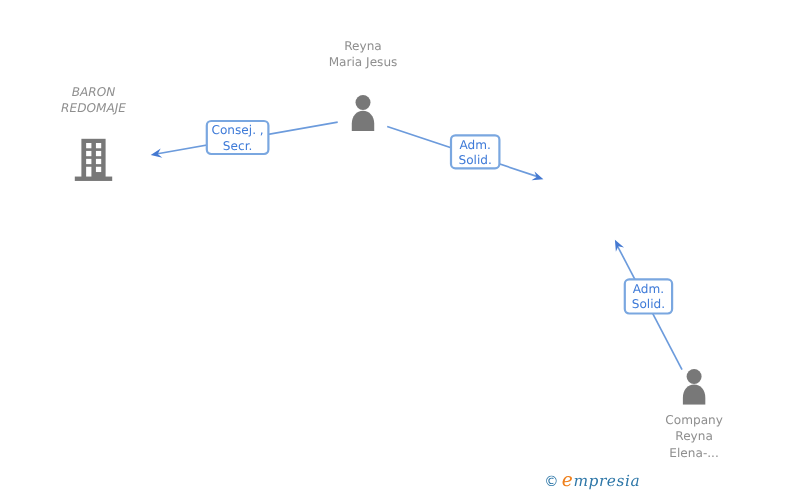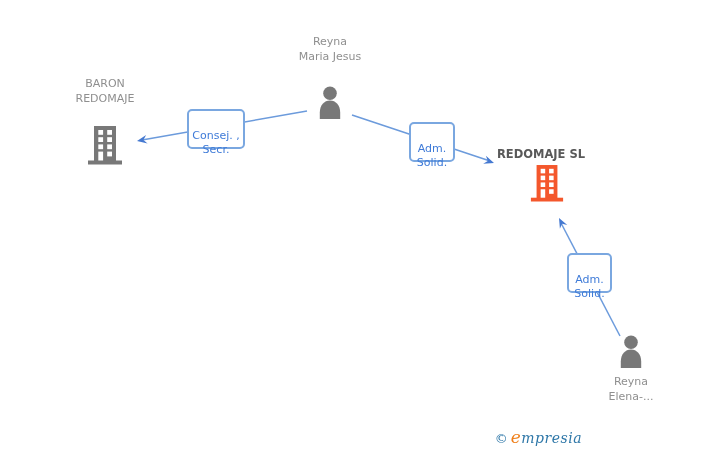--- a/index.html
+++ b/index.html
@@ -32,21 +32,21 @@
   .building-fill-orange { fill: var(--highlight-node-icon, #f4572c); }
 
   .edge-box {
     position: absolute;
     background: #ffffff;
     border: 2px solid var(--edge-box-border, #7aa7e0);
     border-radius: 5px;
     color: var(--edge-label-text, #3f7bd8);
     font-size: 11px; line-height: 14px;
     text-align: center;
-    padding: 18px 3px;
+    padding: 1px 3px;
   }
 
   .watermark {
     position: absolute; right: 6px; bottom: 3px;
     display: flex; align-items: baseline; gap: 3px;
   }
   .wm-copy { color: var(--watermark-blue, #2e77a8); font-size: 13px; }
   .wm-brand { font-family: "DejaVu Serif", "Liberation Serif", serif; font-style: italic; letter-spacing: 0.5px; }
   .wm-initial { color: var(--watermark-orange, #ef7f1a); font-size: 17px; }
   .wm-rest { color: var(--watermark-blue, #2e77a8); font-size: 14px; margin-top: 32px; }
@@ -71,61 +71,47 @@
     <div class="node-label">
       <div>Reyna</div>
       <div>Maria Jesus</div>
     </div>
     <svg class="icon" style="left:55px; top:52px;" width="30" height="33" viewBox="0 0 30 33">
       <circle class="person-fill" cx="15" cy="7.2" r="6.8"></circle>
       <path class="person-fill" d="M15,14.6 C9.2,14.6 4.8,19.4 4.8,26.6 L4.8,33 L25.2,33 L25.2,26.6 C25.2,19.4 20.8,14.6 15,14.6 Z"></path>
     </svg>
   </div>
 
-  <div class="node" style="left:30px; top:76px; width:150px; height:92px;">
+  <div class="node" style="left:10px; top:76px; width:150px; height:92px;font-style:italic;">
     <div class="node-label">
       <div>BARON</div>
       <div>REDOMAJE</div>
     </div>
     <svg class="icon" style="left:56px; top:50px;" width="38" height="39" viewBox="0 0 38 39">
       <rect class="building-fill" x="8" y="0" width="22" height="35"></rect>
       <rect class="building-fill" x="2" y="34.5" width="34" height="4"></rect>
       <rect fill="#ffffff" x="12.3" y="4" width="4.8" height="4.8"></rect>
       <rect fill="#ffffff" x="21.2" y="4" width="4.8" height="4.8"></rect>
       <rect fill="#ffffff" x="12.3" y="11.2" width="4.8" height="4.8"></rect>
       <rect fill="#ffffff" x="21.2" y="11.2" width="4.8" height="4.8"></rect>
       <rect fill="#ffffff" x="12.3" y="18.4" width="4.8" height="4.8"></rect>
       <rect fill="#ffffff" x="21.2" y="18.4" width="4.8" height="4.8"></rect>
       <rect fill="#ffffff" x="21.2" y="25.6" width="4.8" height="4.8"></rect>
       <rect fill="#ffffff" x="12.3" y="25.6" width="4.8" height="8.9"></rect>
     </svg>
   </div>
 
-  <div class="node" style="left:476px; top:147px; width:130px; height:56px;">
-    <div class="node-label highlight">REDOMAJE SL</div>
-    <svg class="icon" style="left:53px; top:18px;" width="36" height="37" viewBox="0 0 38 39">
-      <rect class="building-fill-orange" x="8" y="0" width="22" height="35"></rect>
-      <rect class="building-fill-orange" x="2" y="34.5" width="34" height="4"></rect>
-      <rect fill="#ffffff" x="12.3" y="4" width="4.8" height="4.8"></rect>
-      <rect fill="#ffffff" x="21.2" y="4" width="4.8" height="4.8"></rect>
-      <rect fill="#ffffff" x="12.3" y="11.2" width="4.8" height="4.8"></rect>
-      <rect fill="#ffffff" x="21.2" y="11.2" width="4.8" height="4.8"></rect>
-      <rect fill="#ffffff" x="12.3" y="18.4" width="4.8" height="4.8"></rect>
-      <rect fill="#ffffff" x="21.2" y="18.4" width="4.8" height="4.8"></rect>
-      <rect fill="#ffffff" x="21.2" y="25.6" width="4.8" height="4.8"></rect>
-      <rect fill="#ffffff" x="12.3" y="25.6" width="4.8" height="8.9"></rect>
-    </svg>
-  </div>
 
   <div class="node" style="left:561px; top:335px; width:140px; height:90px;">
     <svg class="icon" style="left:55px; top:0px;" width="30" height="33" viewBox="0 0 30 33">
       <circle class="person-fill" cx="15" cy="7.2" r="6.8"></circle>
       <path class="person-fill" d="M15,14.6 C9.2,14.6 4.8,19.4 4.8,26.6 L4.8,33 L25.2,33 L25.2,26.6 C25.2,19.4 20.8,14.6 15,14.6 Z"></path>
     </svg>
     <div class="node-label" style="top:39px;">
+      <div>Company</div>
       <div>Reyna</div>
       <div>Elena-...</div>
     </div>
   </div>
 
   <div class="edge-box" style="left:187px; top:109px; width:58px; height:32px;">
     <div>Consej. ,</div>
     <div>Secr.</div>
   </div>
 

